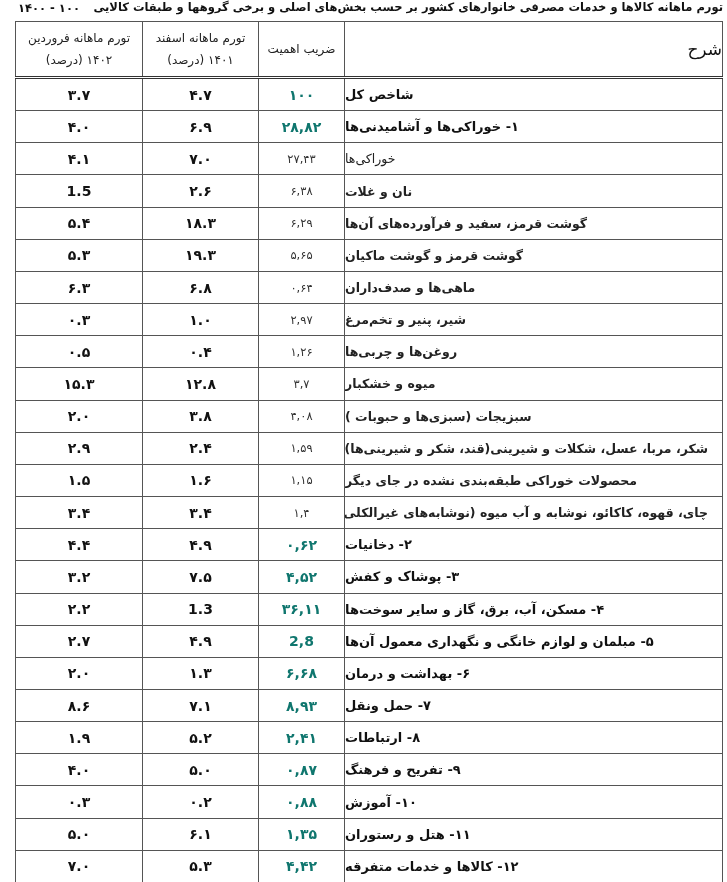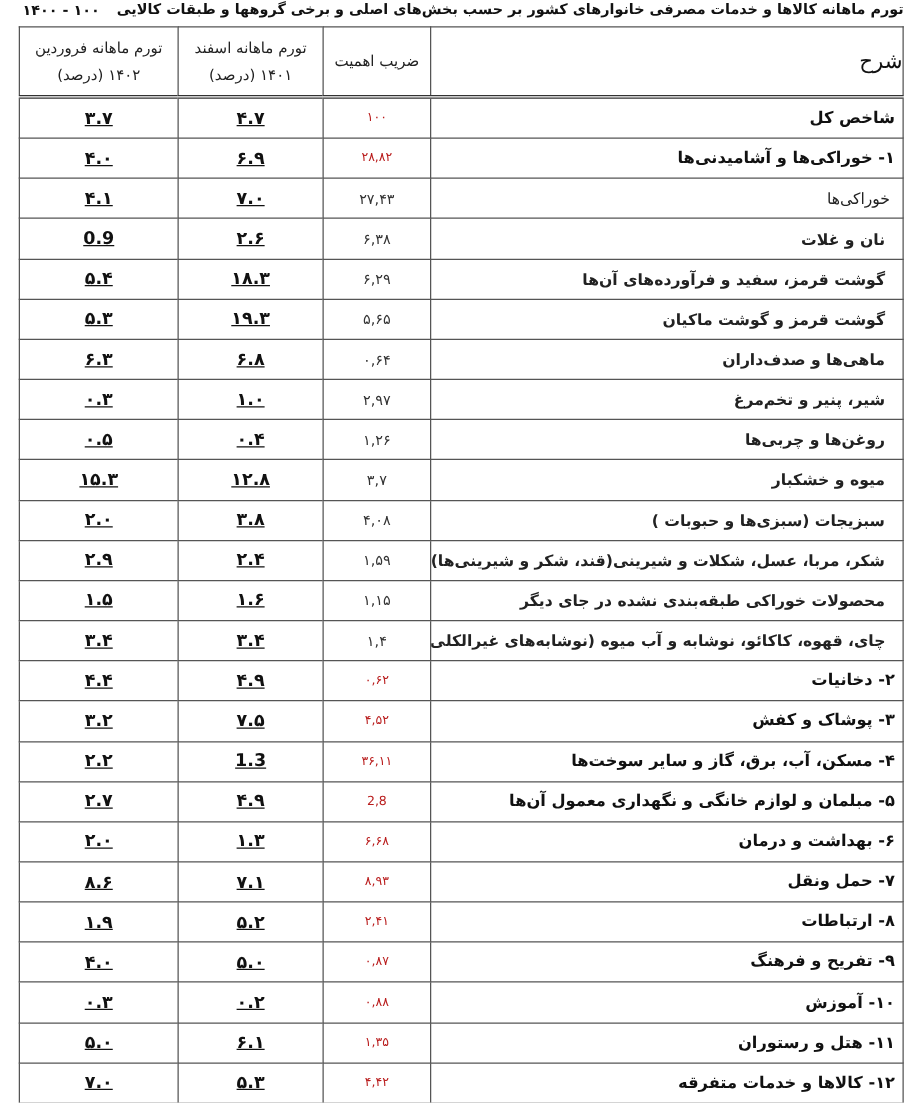--- a/index.html
+++ b/index.html
@@ -7,27 +7,27 @@
   .topbar { position: absolute; left: 0; top: 0; width: 727px; height: 18px; }
   .title { position: absolute; right: 4px; top: 0; font-size: 11.5px; font-weight: bold; direction: rtl; white-space: nowrap; letter-spacing: -0.3px; }
   .base { position: absolute; left: 18px; top: 1px; font-size: 11.5px; font-weight: bold; direction: rtl; white-space: nowrap; text-align: center; }
   table.tbl { position: absolute; left: 15px; top: 21px; width: 707px; border-collapse: collapse; table-layout: fixed; direction: rtl; }
   table.tbl td, table.tbl th { border: 1px solid #555; padding: 0; overflow: hidden; white-space: nowrap; }
   table.tbl { border: 1.5px solid #333; }
   th { font-weight: normal; height: 54px; border-bottom: 3px double #333 !important; }
   th.desc { font-size: 17px; text-align: right; }
   th.sm { font-size: 12px; line-height: 22px; color: #222; }
   td { height: 31.17px; }
-  td.desc { text-align: right; padding-right: 10px !important; font-size: 12.5px; color: #222; }
+  td.desc { text-align: left; padding-right: 10px !important; font-size: 12.5px; color: #222; }
   td.desc.bold { font-weight: bold; font-size: 13px; padding-right: 6px !important; color: #111; }
   td.desc.sub2 { padding-right: 14px !important; font-weight: bold; }
   td.num { text-align: center; font-size: 12.5px; }
   td.w { color: #333; font-size: 11.5px; }
-  td.w.bold { font-weight: normal; font-size: 10px; color: #b91c1c; }
-  td.v { font-weight: bold; font-size: 14px; text-decoration: underline; }
+  td.w.bold { font-weight: bold; font-size: 14px; color: #0f766e; }
+  td.v { font-weight: bold; font-size: 14px; }
   col.c-desc { width: 378px; }
   col.c-w { width: 86px; }
   col.c-a { width: 116px; }
   col.c-f { width: 127px; }
 </style>
 </head>
 <body>
 
 <div class="topbar">
   <div class="title">تورم ماهانه کالاها و خدمات مصرفی خانوارهای کشور بر حسب بخش‌های اصلی و برخی گروهها و طبقات کالایی</div>
@@ -71,21 +71,21 @@
       <tr>
         <td class="desc">خوراکی‌ها</td>
         <td class="num w">۲۷,۴۳</td>
         <td class="num v">۷.۰</td>
         <td class="num v">۴.۱</td>
       </tr>
       <tr>
         <td class="desc sub2">نان و غلات</td>
         <td class="num w">۶,۳۸</td>
         <td class="num v">۲.۶</td>
-        <td class="num v">0.9</td>
+        <td class="num v">1.5</td>
       </tr>
       <tr>
         <td class="desc sub2">گوشت قرمز، سفید و فرآورده‌های آن‌ها</td>
         <td class="num w">۶,۲۹</td>
         <td class="num v">۱۸.۳</td>
         <td class="num v">۵.۴</td>
       </tr>
       <tr>
         <td class="desc sub2">گوشت قرمز و گوشت ماکیان</td>
         <td class="num w">۵,۶۵</td>

